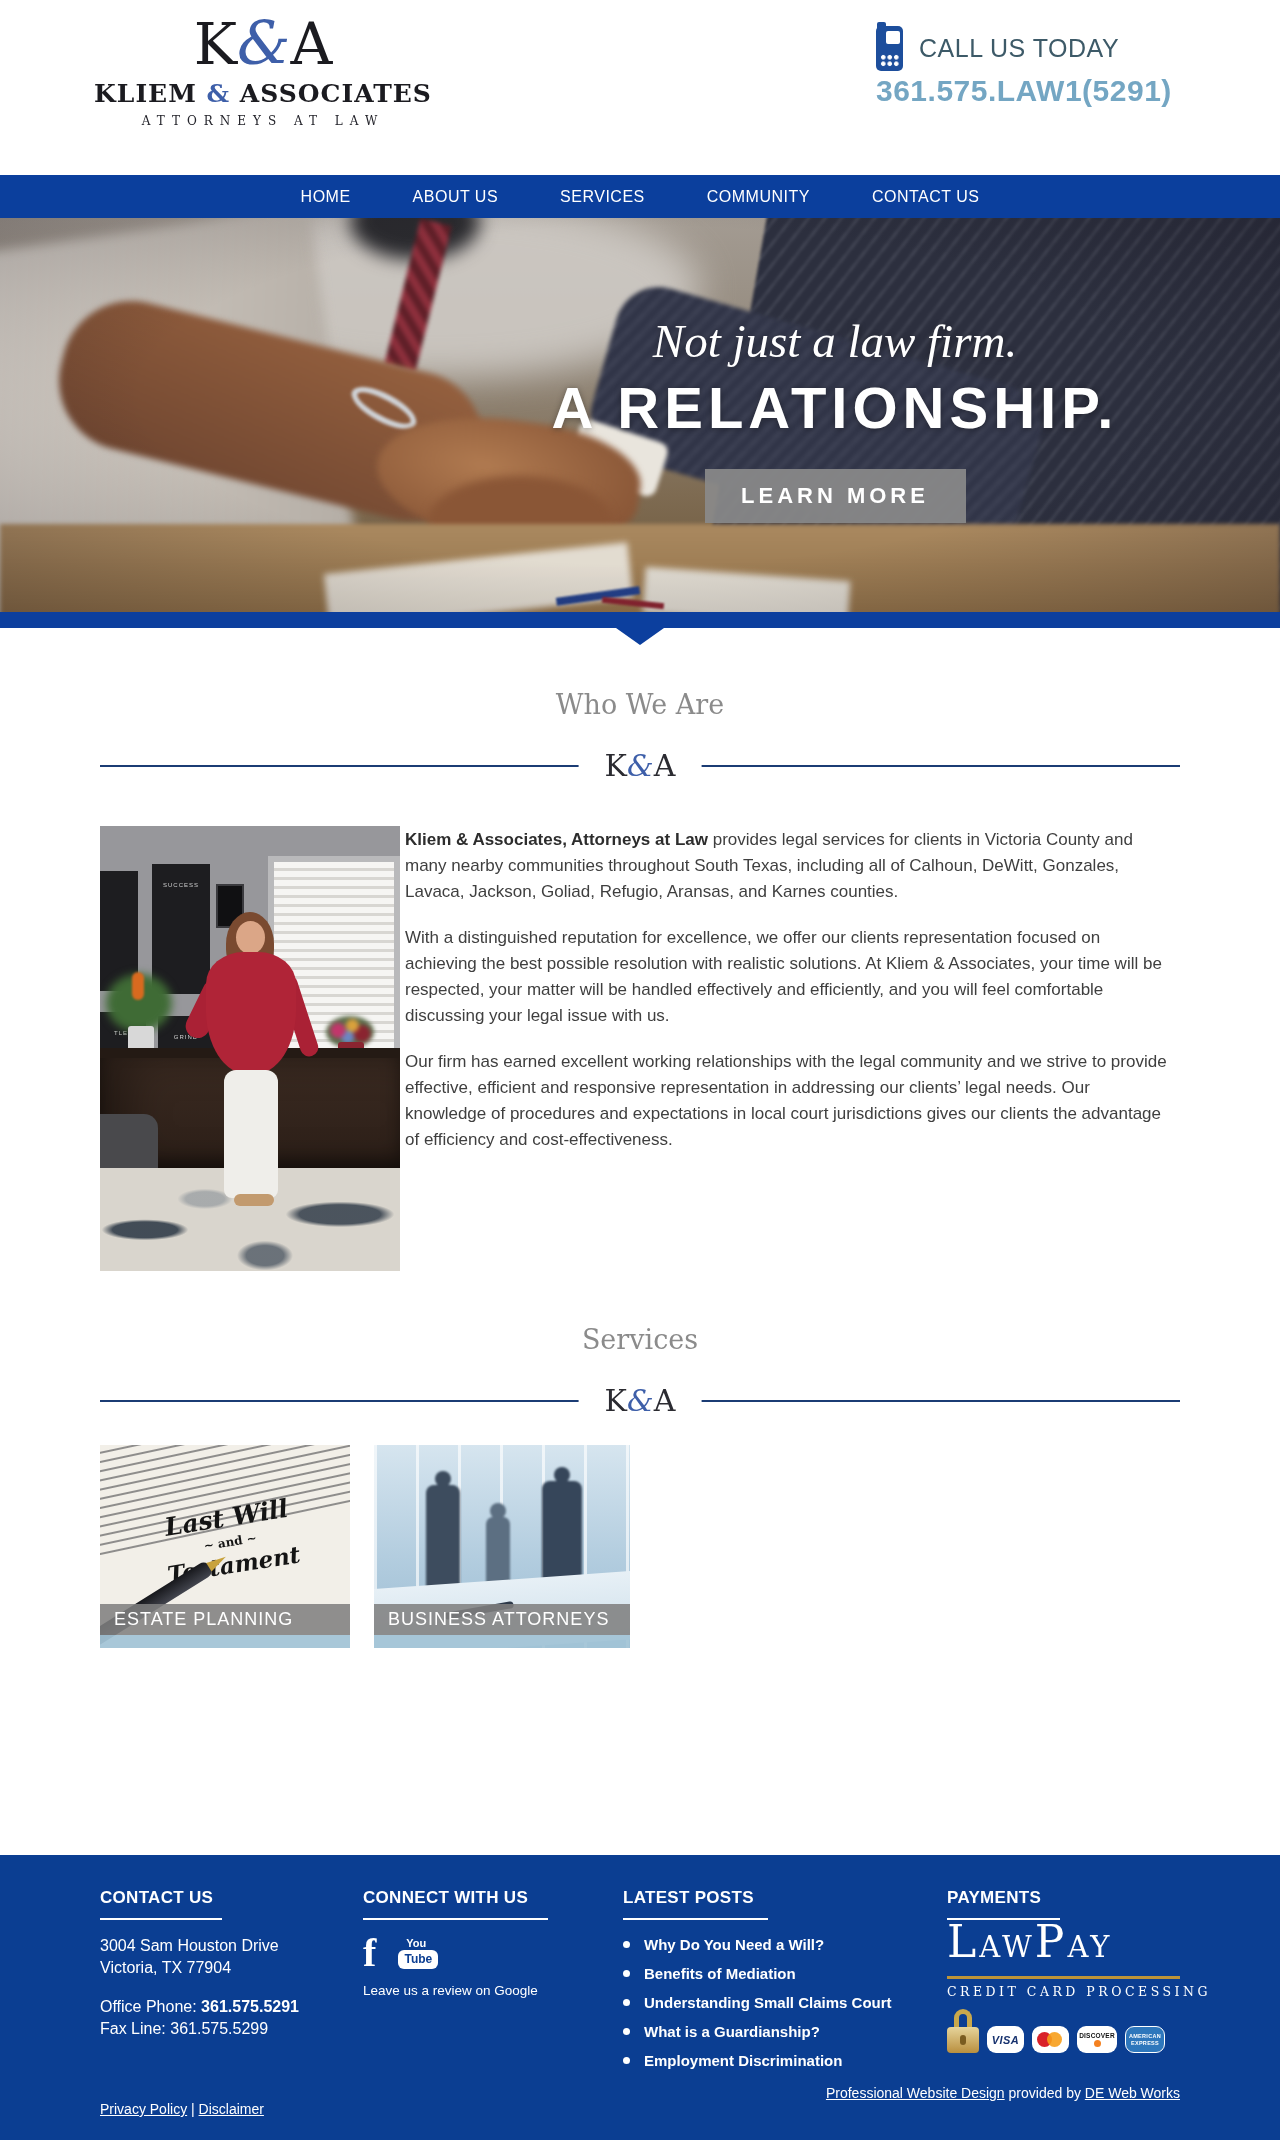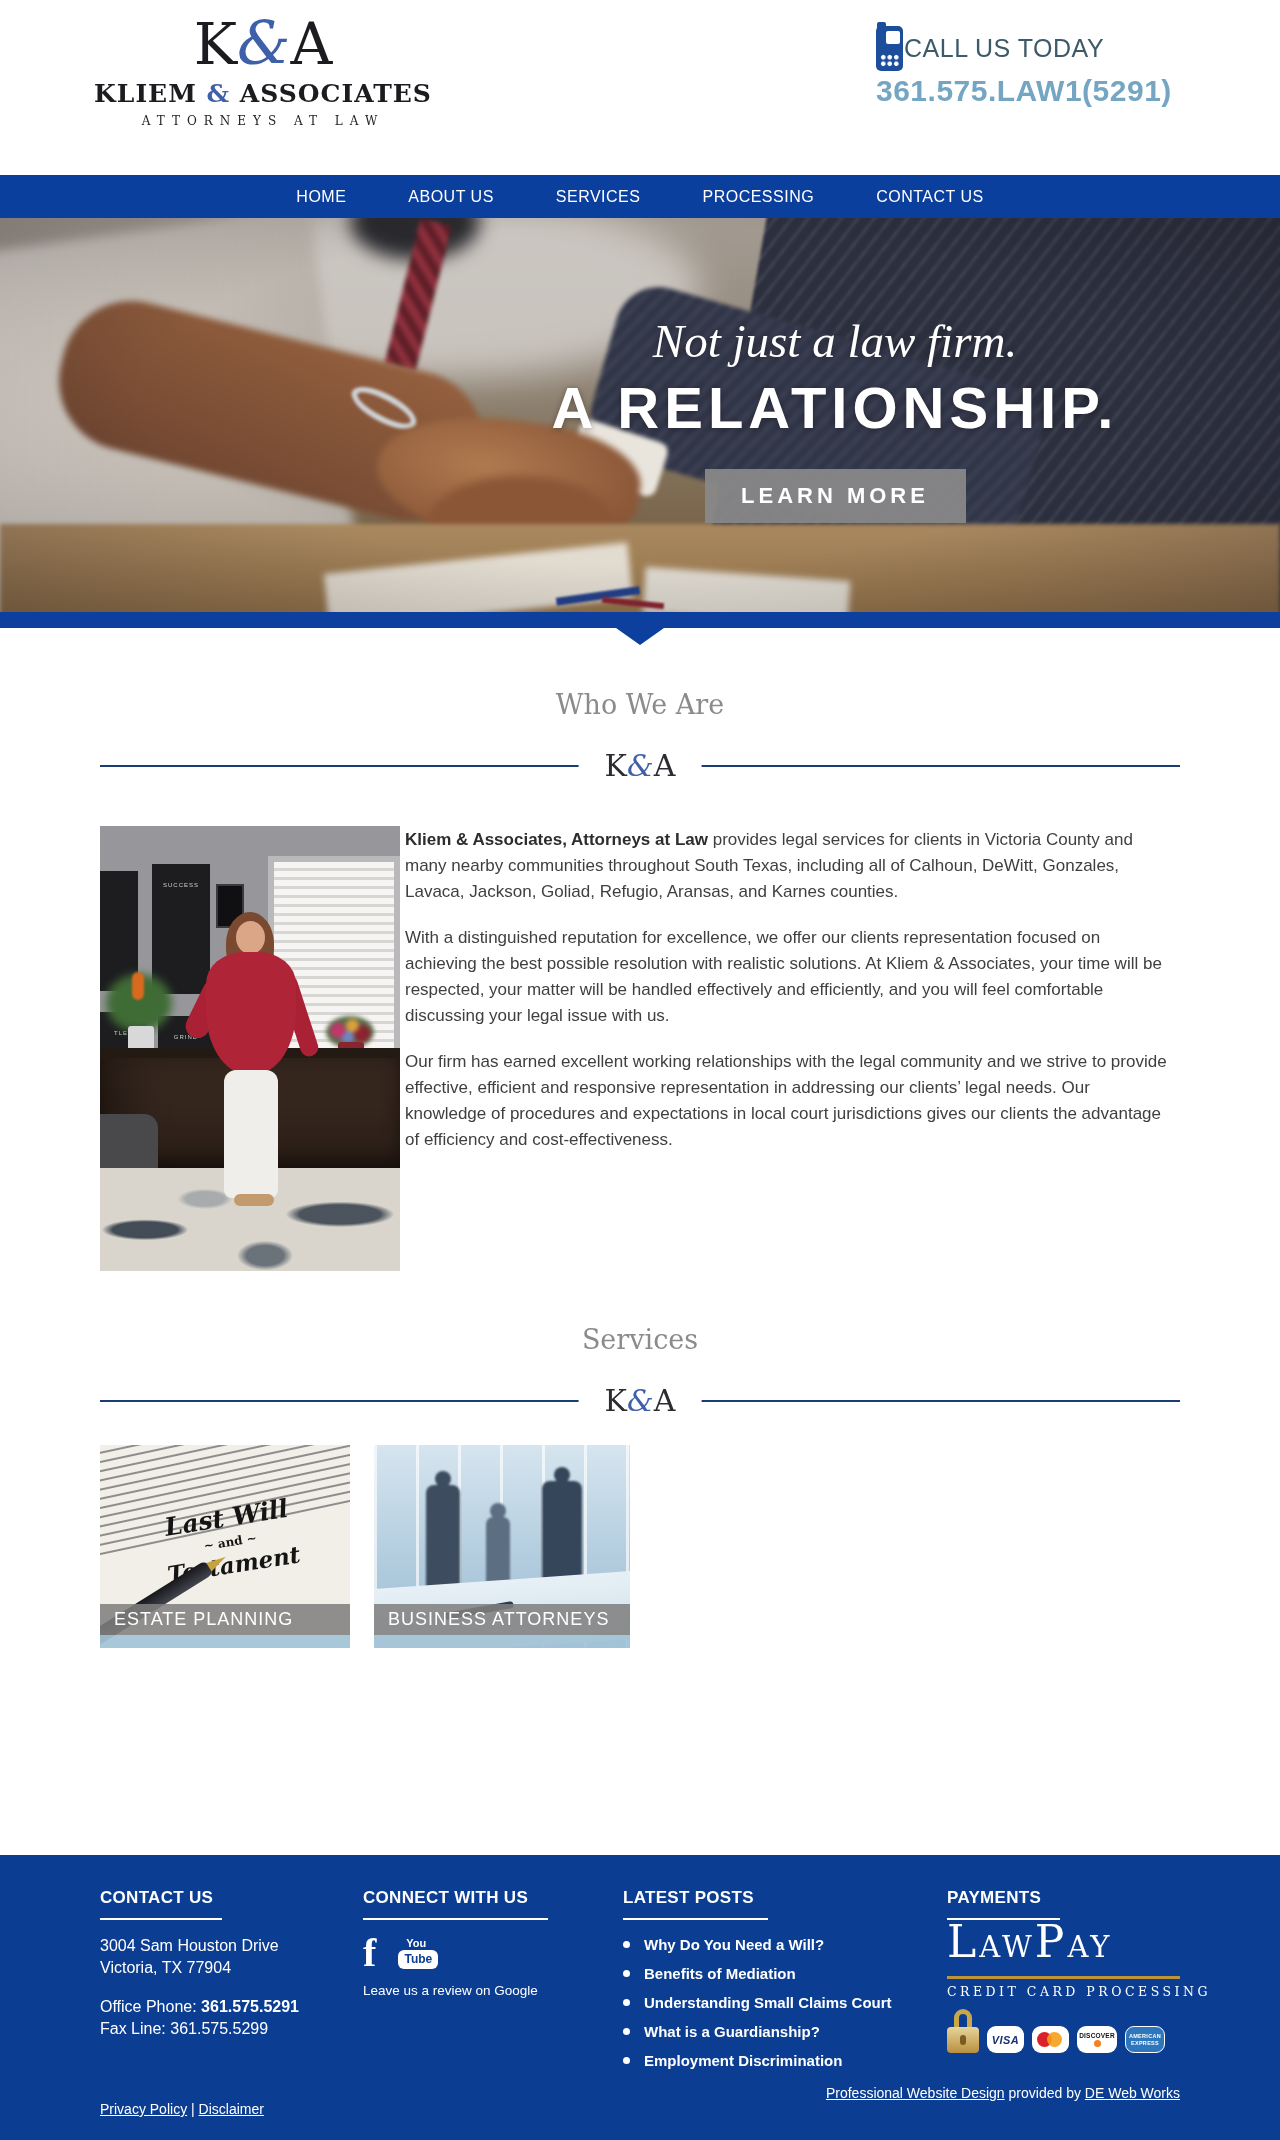--- a/index.html
+++ b/index.html
@@ -9,21 +9,21 @@
 
   
   .site-header { height: 175px; position: relative; background: #fff; }
   .logo { position: absolute; left: 83px; top: 12px; width: 360px; text-align: center; cursor: pointer; }
   .logo-monogram { font-family: "DejaVu Serif", serif; font-size: 58px; line-height: 1.05; color: #1b1b20; }
   .logo-monogram .amp { color: #3e5fa9; font-style: italic; font-size: 60px; }
   .logo-name { font-family: "DejaVu Serif", serif; font-weight: bold; font-size: 25px; letter-spacing: 1px; color: #1b1b20; margin-top: 4px; }
   .logo-name .amp { color: #3e5fa9; }
   .logo-tagline { font-family: "DejaVu Serif", serif; font-size: 12px; letter-spacing: 7px; color: #23232a; margin-top: 6px; }
   .call-block { position: absolute; left: 876px; top: 26px; }
-  .call-row { display: flex; align-items: center; gap: 1px; }
+  .call-row { display: flex; align-items: center; gap: 16px; }
   .phone-icon { width: 27px; height: 45px; background: #1d4e9c; border-radius: 5px; position: relative; flex: none; }
   .phone-icon::before { content: ""; position: absolute; left: 1px; top: -4px; width: 9px; height: 7px; background: #1d4e9c; border-radius: 2px 2px 0 0; }
   .phone-icon::after { content: ""; position: absolute; right: 3px; top: 5px; width: 14px; height: 13px; background: #fff; border-radius: 2px; }
   .phone-dots { position: absolute; left: 4px; bottom: 4px; width: 19px; height: 13px;
     background-image: radial-gradient(circle, #fff 2px, transparent 2.4px); background-size: 6.5px 6.5px; }
   .call-label { font-size: 25px; color: #3d5a68; letter-spacing: 0.5px; }
   .call-number { font-size: 30px; font-weight: bold; color: #74a6c3; margin-top: 3px; letter-spacing: 0.5px; cursor: pointer; }
 
   
   .main-nav { height: 43px; background: #0b3f9d; display: flex; justify-content: center; align-items: center; gap: 62px; }
@@ -209,21 +209,21 @@
       <div class="call-label">CALL US TODAY</div>
     </div>
     <div class="call-number">361.575.LAW1(5291)</div>
   </div>
 </header>
 
 <nav class="main-nav">
   <a class="nav-item">HOME</a>
   <a class="nav-item">ABOUT US</a>
   <a class="nav-item">SERVICES</a>
-  <a class="nav-item">PROCESSING</a>
+  <a class="nav-item">COMMUNITY</a>
   <a class="nav-item">CONTACT US</a>
 </nav>
 
 <section class="hero">
   <div class="hero-photo">
     <div class="hp-base"></div>
     <div class="hp-backpeople"></div>
     <div class="hp-hair"></div>
     <div class="hp-tie"></div>
     <div class="hp-suitL"></div>

